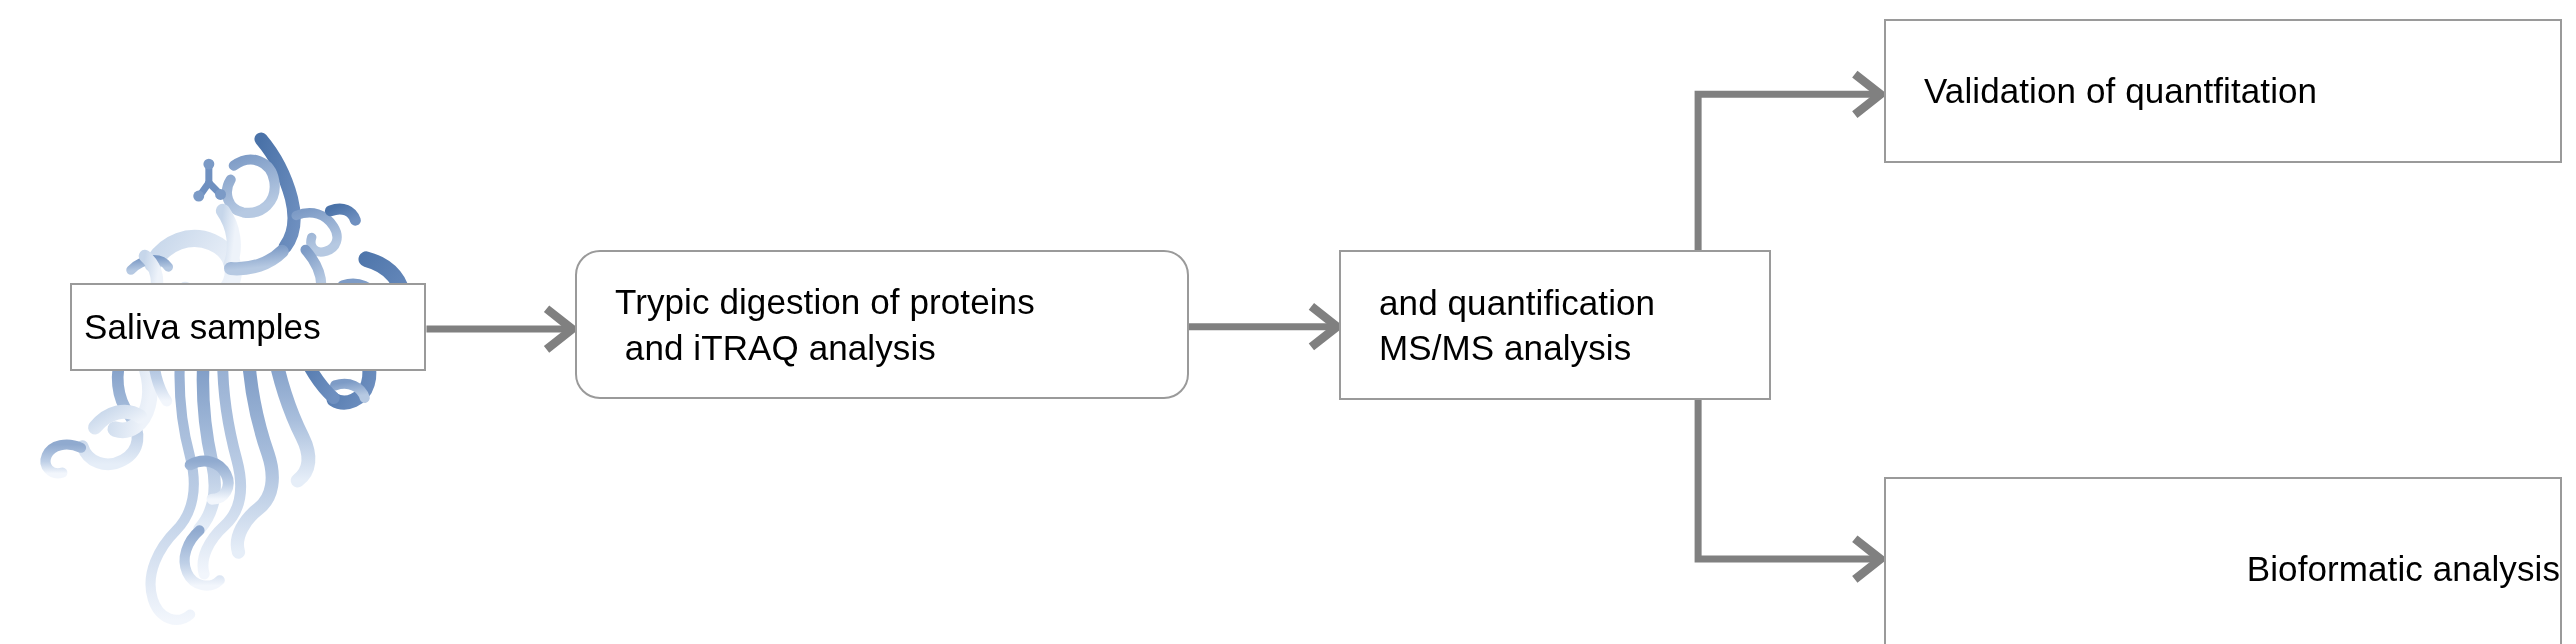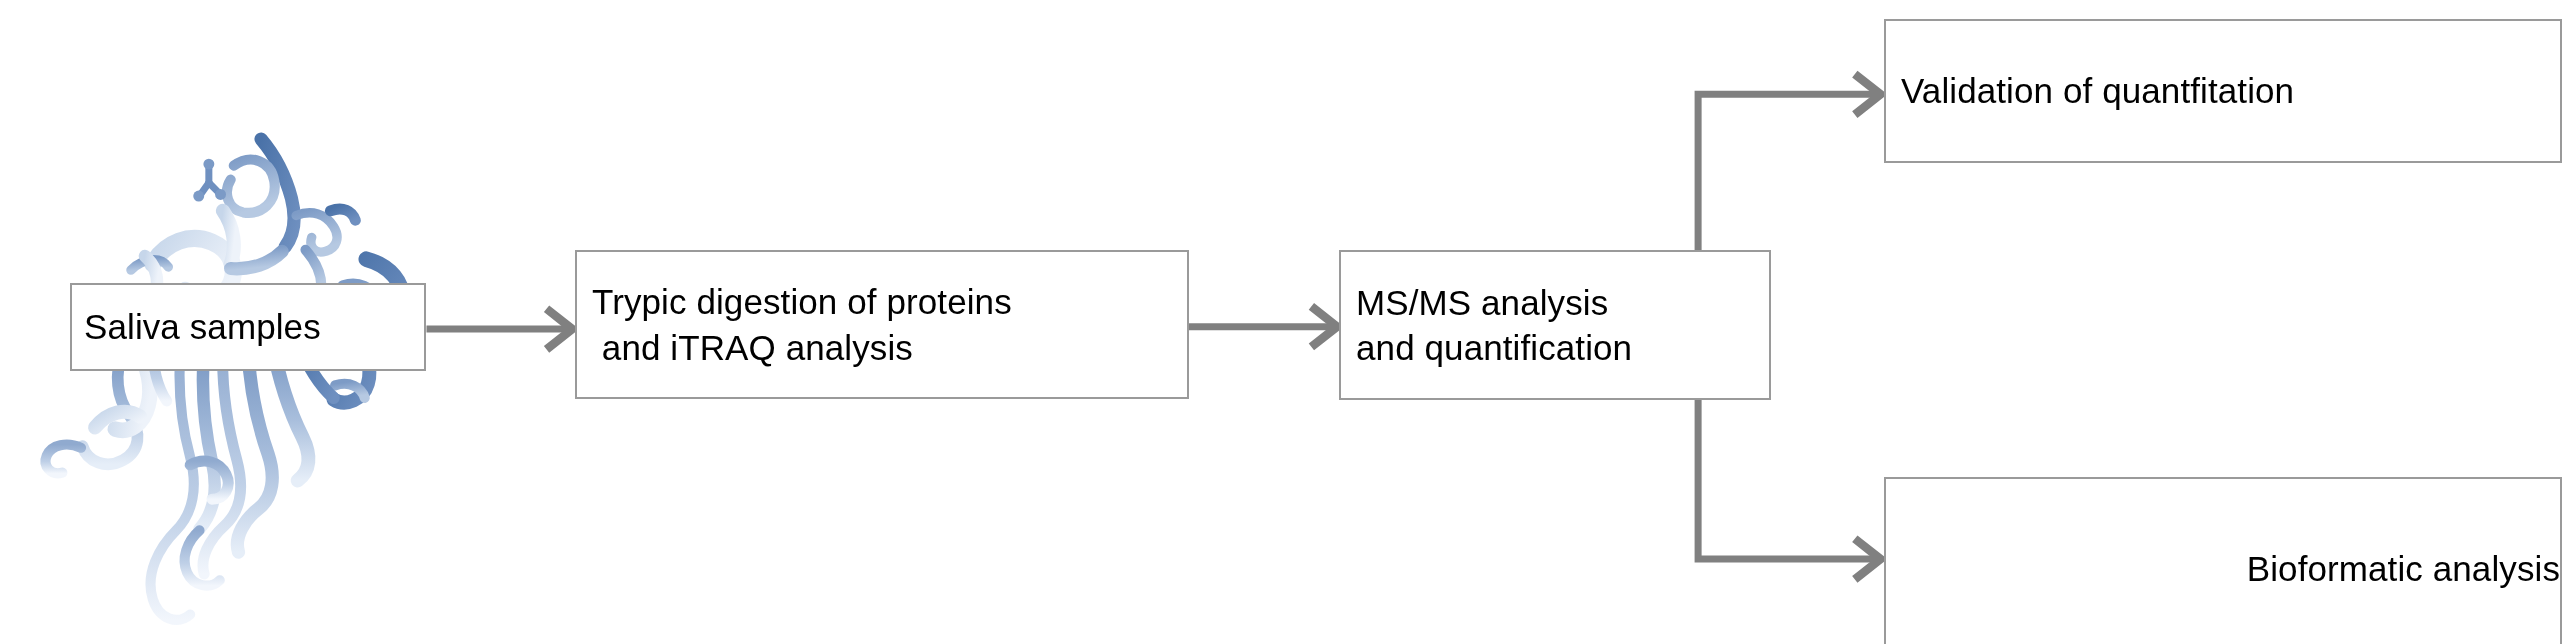--- a/index.html
+++ b/index.html
@@ -47,24 +47,24 @@
   }
   .flow-box .line {
     display: block;
     color: #000000;
     font-size: 35px;
     line-height: 1.30;
     white-space: pre;
     letter-spacing: 0.1px;
   }
   .flow-box.pad-l  { padding-left: 12px; }
-  .flow-box.pad-l2 { padding-left: 15px; }
+  .flow-box.pad-l2 { padding-left: 38px; }
 
   #box-saliva        { left: 70px;   top: 283px; width: 356px; height: 88px; }
-  #box-digestion     { left: 575px;  top: 250px; width: 614px; height: 149px; }
+  #box-digestion     { left: 575px;  top: 250px; width: 614px; height: 149px; border-radius: 25px; }
   #box-msms          { left: 1339px; top: 250px; width: 432px; height: 150px; }
   #box-validation    { left: 1884px; top: 19px;  width: 678px; height: 144px; }
   #box-bioinfo       { left: 1884px; top: 477px; width: 678px; height: 184px; text-align: right; }
 
   
   #connectors {
     position: absolute;
     left: 0;
     top: 0;
     width: 2576px;
@@ -186,22 +186,22 @@
   <div id="box-saliva" class="flow-box pad-l">
     <span class="line">Saliva samples</span>
   </div>
 
   <div id="box-digestion" class="flow-box pad-l2">
     <span class="line">Trypic digestion of proteins</span>
     <span class="line"> and iTRAQ analysis</span>
   </div>
 
   <div id="box-msms" class="flow-box pad-l2">
+    <span class="line">and quantification</span>
     <span class="line">MS/MS analysis</span>
-    <span class="line">and quantification</span>
   </div>
 
   <div id="box-validation" class="flow-box pad-l2">
     <span class="line">Validation of quantfitation</span>
   </div>
 
   <div id="box-bioinfo" class="flow-box pad-l2">
     <span class="line">Bioformatic analysis</span>
   </div>
 

